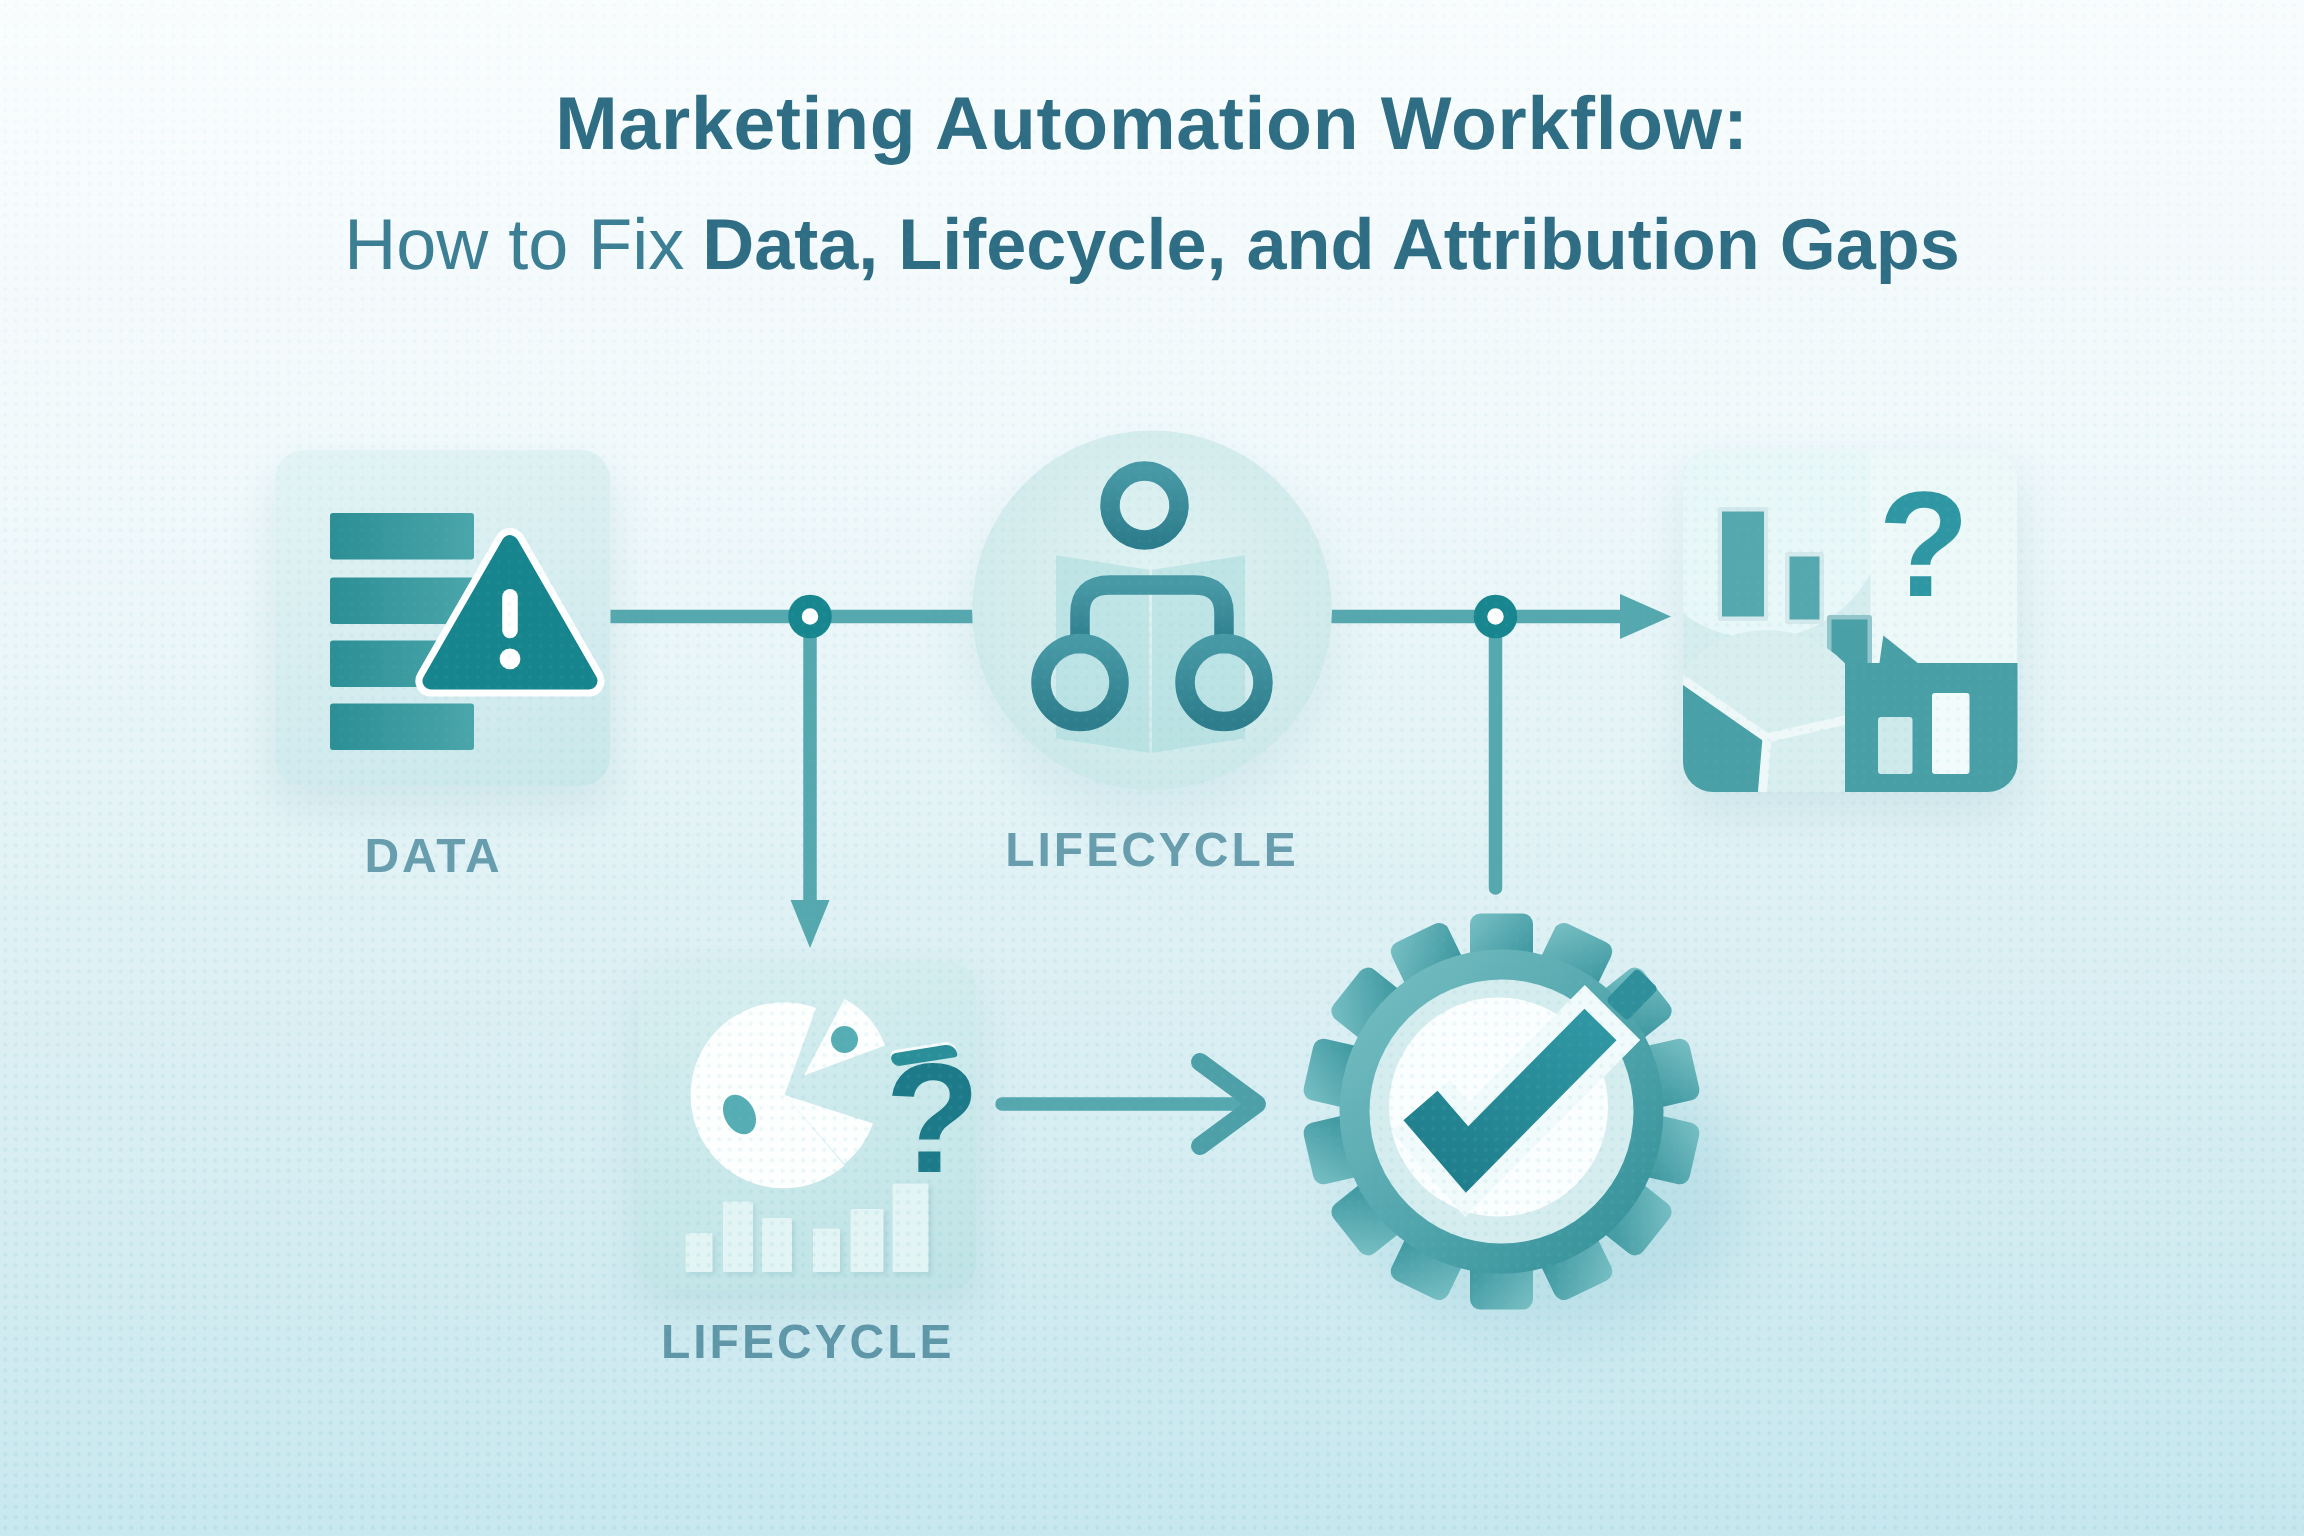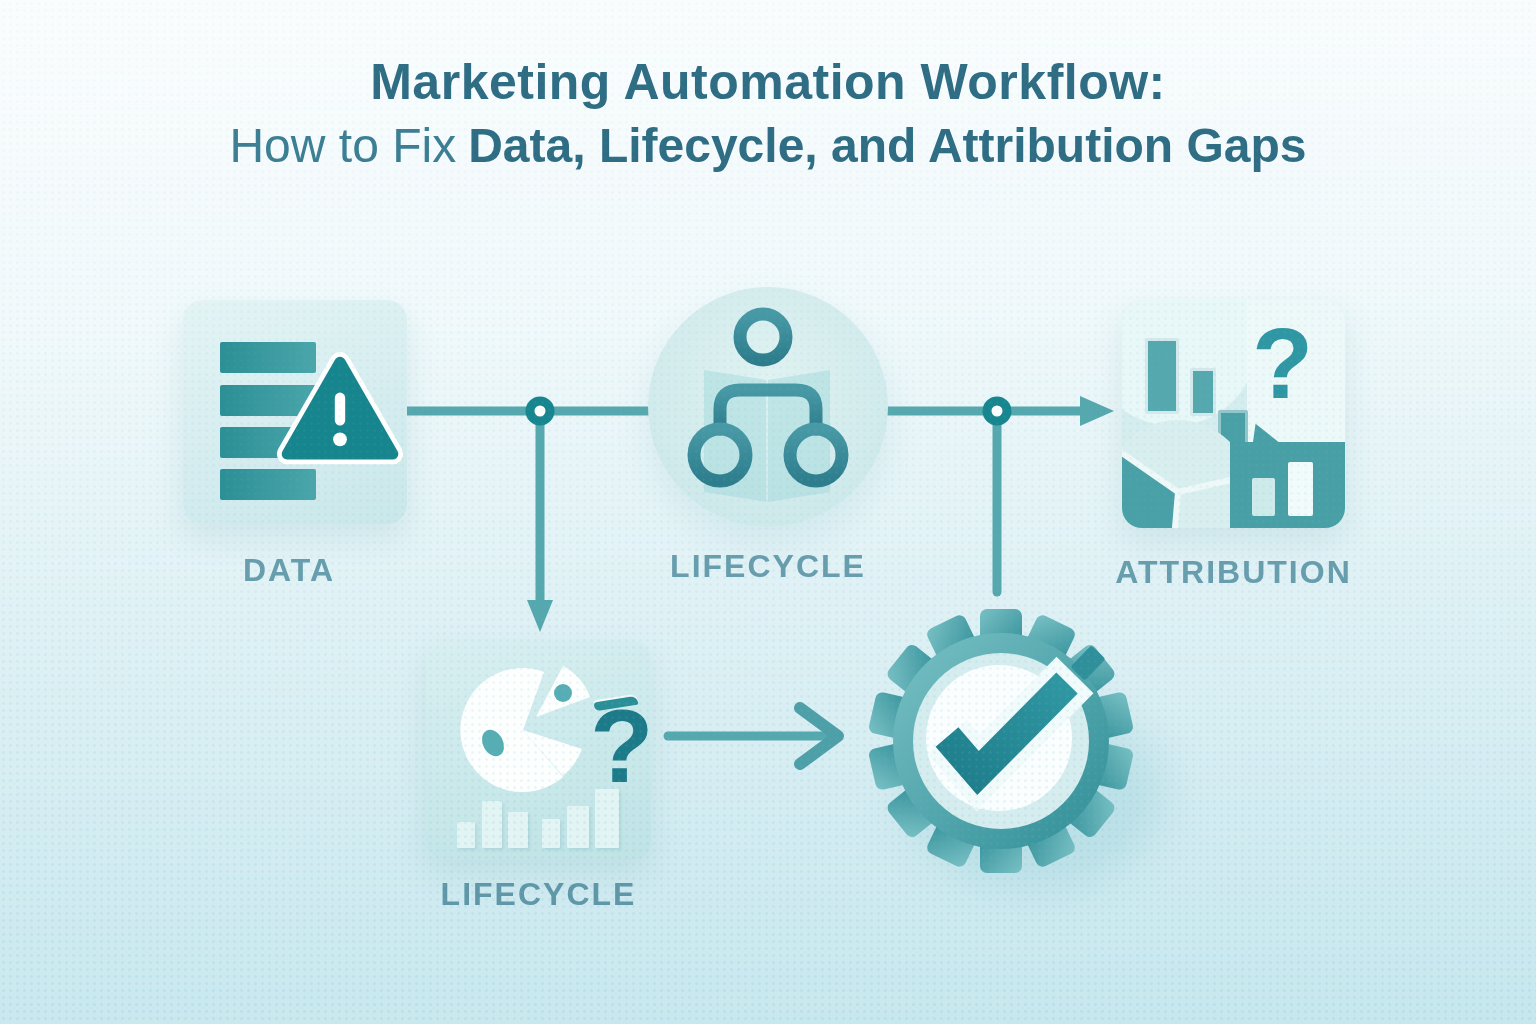--- a/index.html
+++ b/index.html
@@ -13,21 +13,21 @@
   .dots{
     position:absolute;inset:0;z-index:40;pointer-events:none;opacity:.55;
     background-image:radial-gradient(rgba(110,185,195,.30) 1.1px,rgba(0,0,0,0) 1.6px);
     background-size:7px 7px;
     -webkit-mask-image:linear-gradient(180deg,rgba(0,0,0,.25) 0%,rgba(0,0,0,.55) 45%,#000 100%);
     mask-image:linear-gradient(180deg,rgba(0,0,0,.25) 0%,rgba(0,0,0,.55) 45%,#000 100%);
   }
   
   .title{position:absolute;top:55px;left:0;width:100%;text-align:center;z-index:10;color:#2e6d83;}
   .t1{font-size:50px;font-weight:700;letter-spacing:.5px;line-height:1.1;}
-  .t2{margin-top:10px;font-size:48px;line-height:1.1;}
+  .t2{margin-top:28px;font-size:48px;line-height:1.1;}
   .t2 .light{font-weight:400;color:#3c7e93;margin-right:12px;}
   .t2 .bold{font-weight:700;}
   
   .wires{position:absolute;inset:0;z-index:5;}
   
   .card{position:absolute;border-radius:20px;z-index:10;box-shadow:0 14px 30px rgba(110,170,180,.18);}
   #card-data{left:183px;top:300px;width:224px;height:224px;
     background:linear-gradient(160deg,#e4f4f5 0%,#d2ebee 70%,#c9e7ea 100%);}
   .dbar{position:absolute;left:37px;width:96px;height:31px;border-radius:2px;
     background:linear-gradient(90deg,#2b8f95,#4aa6aa);}
@@ -156,21 +156,20 @@
           <path d="M70,72 L11,31"></path>
           <path d="M70,72 L140,56"></path>
       </g>
     </svg>
     <div class="attr-tail"></div>
     <div class="attr-block"></div>
     <div class="bbar w1"></div>
     <div class="bbar w2"></div>
     <div class="qmark">?</div>
   </div>
-  <div class="node-label" id="lbl-attr">ATTRIBUTION</div>
 
   <div class="card" id="card-lc2">
     <svg class="pie" width="160" height="150" viewBox="0 0 160 150">
       <path d="M79,75 L119,122 A62,62 0 1 1 100,17 Z" fill="#fdffff"></path>
       <path d="M79,75 L138,94 A62,62 0 0 1 119,121 Z" fill="#fdffff"></path>
       <path d="M92,62 L119,11 A58,58 0 0 1 146,42 Z" fill="#fdffff"></path>
       <circle cx="119" cy="38" r="9" fill="#56aeb4"></circle>
       <ellipse cx="49" cy="88" rx="10" ry="14" transform="rotate(-28 49 88)" fill="#56aeb4"></ellipse>
     </svg>
     <div class="lbar g1a"></div>

